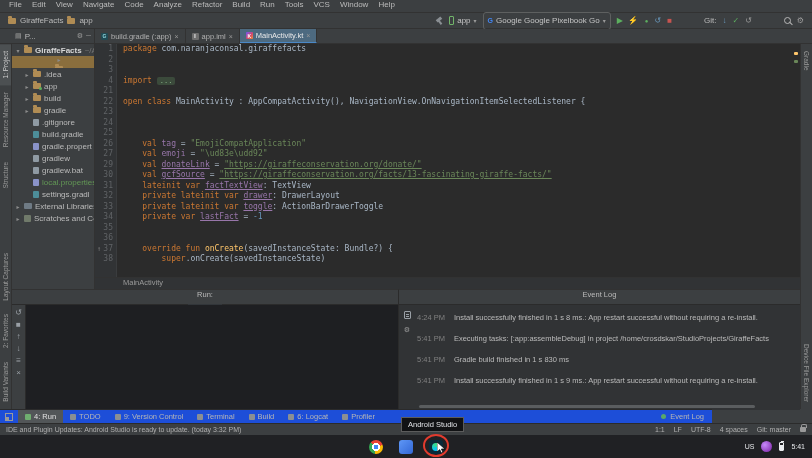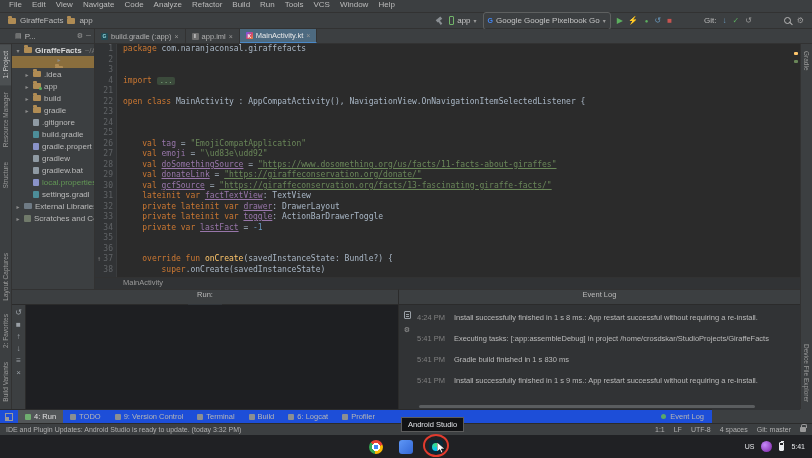--- a/index.html
+++ b/index.html
@@ -343,21 +343,20 @@
         <div class="cl"><span class="gut">2</span><span class="ct"></span></div>
         <div class="cl"><span class="gut">3</span><span class="ct"></span></div>
         <div class="cl"><span class="gut">4</span><span class="ct"><span class="tk-kw">import </span><span class="tk-fold">...</span></span></div>
         <div class="cl"><span class="gut">21</span><span class="ct"></span></div>
         <div class="cl"><span class="gut">22</span><span class="ct"><span class="tk-kw">open class </span><span class="tk-pl">MainActivity : AppCompatActivity(), NavigationView.OnNavigationItemSelectedListener {</span></span></div>
         <div class="cl"><span class="gut">23</span><span class="ct"></span></div>
         <div class="cl"><span class="gut">24</span><span class="ct"></span></div>
         <div class="cl"><span class="gut">25</span><span class="ct"></span></div>
         <div class="cl"><span class="gut">26</span><span class="ct"><span class="tk-pl">    </span><span class="tk-kw">val </span><span class="tk-prop">tag</span><span class="tk-pl"> = </span><span class="tk-str">"EmojiCompatApplication"</span></span></div>
         <div class="cl"><span class="gut">27</span><span class="ct"><span class="tk-pl">    </span><span class="tk-kw">val </span><span class="tk-prop">emoji</span><span class="tk-pl"> = </span><span class="tk-str">"\ud83e\udd92"</span></span></div>
-        <div class="cl"><span class="gut">28</span><span class="ct"><span class="tk-pl">    </span><span class="tk-kw">val </span><span class="tk-propU">doSomethingSource</span><span class="tk-pl"> = </span><span class="tk-strU">"https://www.dosomething.org/us/facts/11-facts-about-giraffes"</span></span></div>
         <div class="cl"><span class="gut">29</span><span class="ct"><span class="tk-pl">    </span><span class="tk-kw">val </span><span class="tk-propU">donateLink</span><span class="tk-pl"> = </span><span class="tk-strU">"https://giraffeconservation.org/donate/"</span></span></div>
         <div class="cl"><span class="gut">30</span><span class="ct"><span class="tk-pl">    </span><span class="tk-kw">val </span><span class="tk-propU">gcfSource</span><span class="tk-pl"> = </span><span class="tk-strU">"https://giraffeconservation.org/facts/13-fascinating-giraffe-facts/"</span></span></div>
         <div class="cl"><span class="gut">31</span><span class="ct"><span class="tk-pl">    </span><span class="tk-kw">lateinit var </span><span class="tk-propU">factTextView</span><span class="tk-pl">: TextView</span></span></div>
         <div class="cl"><span class="gut">32</span><span class="ct"><span class="tk-pl">    </span><span class="tk-kw">private lateinit var </span><span class="tk-propU">drawer</span><span class="tk-pl">: DrawerLayout</span></span></div>
         <div class="cl"><span class="gut">33</span><span class="ct"><span class="tk-pl">    </span><span class="tk-kw">private lateinit var </span><span class="tk-propU">toggle</span><span class="tk-pl">: ActionBarDrawerToggle</span></span></div>
         <div class="cl"><span class="gut">34</span><span class="ct"><span class="tk-pl">    </span><span class="tk-kw">private var </span><span class="tk-propU">lastFact</span><span class="tk-pl"> = </span><span class="tk-num">-1</span></span></div>
         <div class="cl"><span class="gut">35</span><span class="ct"></span></div>
         <div class="cl"><span class="gut">36</span><span class="ct"></span></div>
         <div class="cl"><span class="gut">37</span><span class="ct"><span class="tk-pl">    </span><span class="tk-kw">override fun </span><span class="tk-fn">onCreate</span><span class="tk-pl">(savedInstanceState: Bundle?) {</span></span><span class="gmark">↑</span></div>
         <div class="cl"><span class="gut">38</span><span class="ct"><span class="tk-pl">        </span><span class="tk-kw">super</span><span class="tk-pl">.onCreate(savedInstanceState)</span></span></div>

